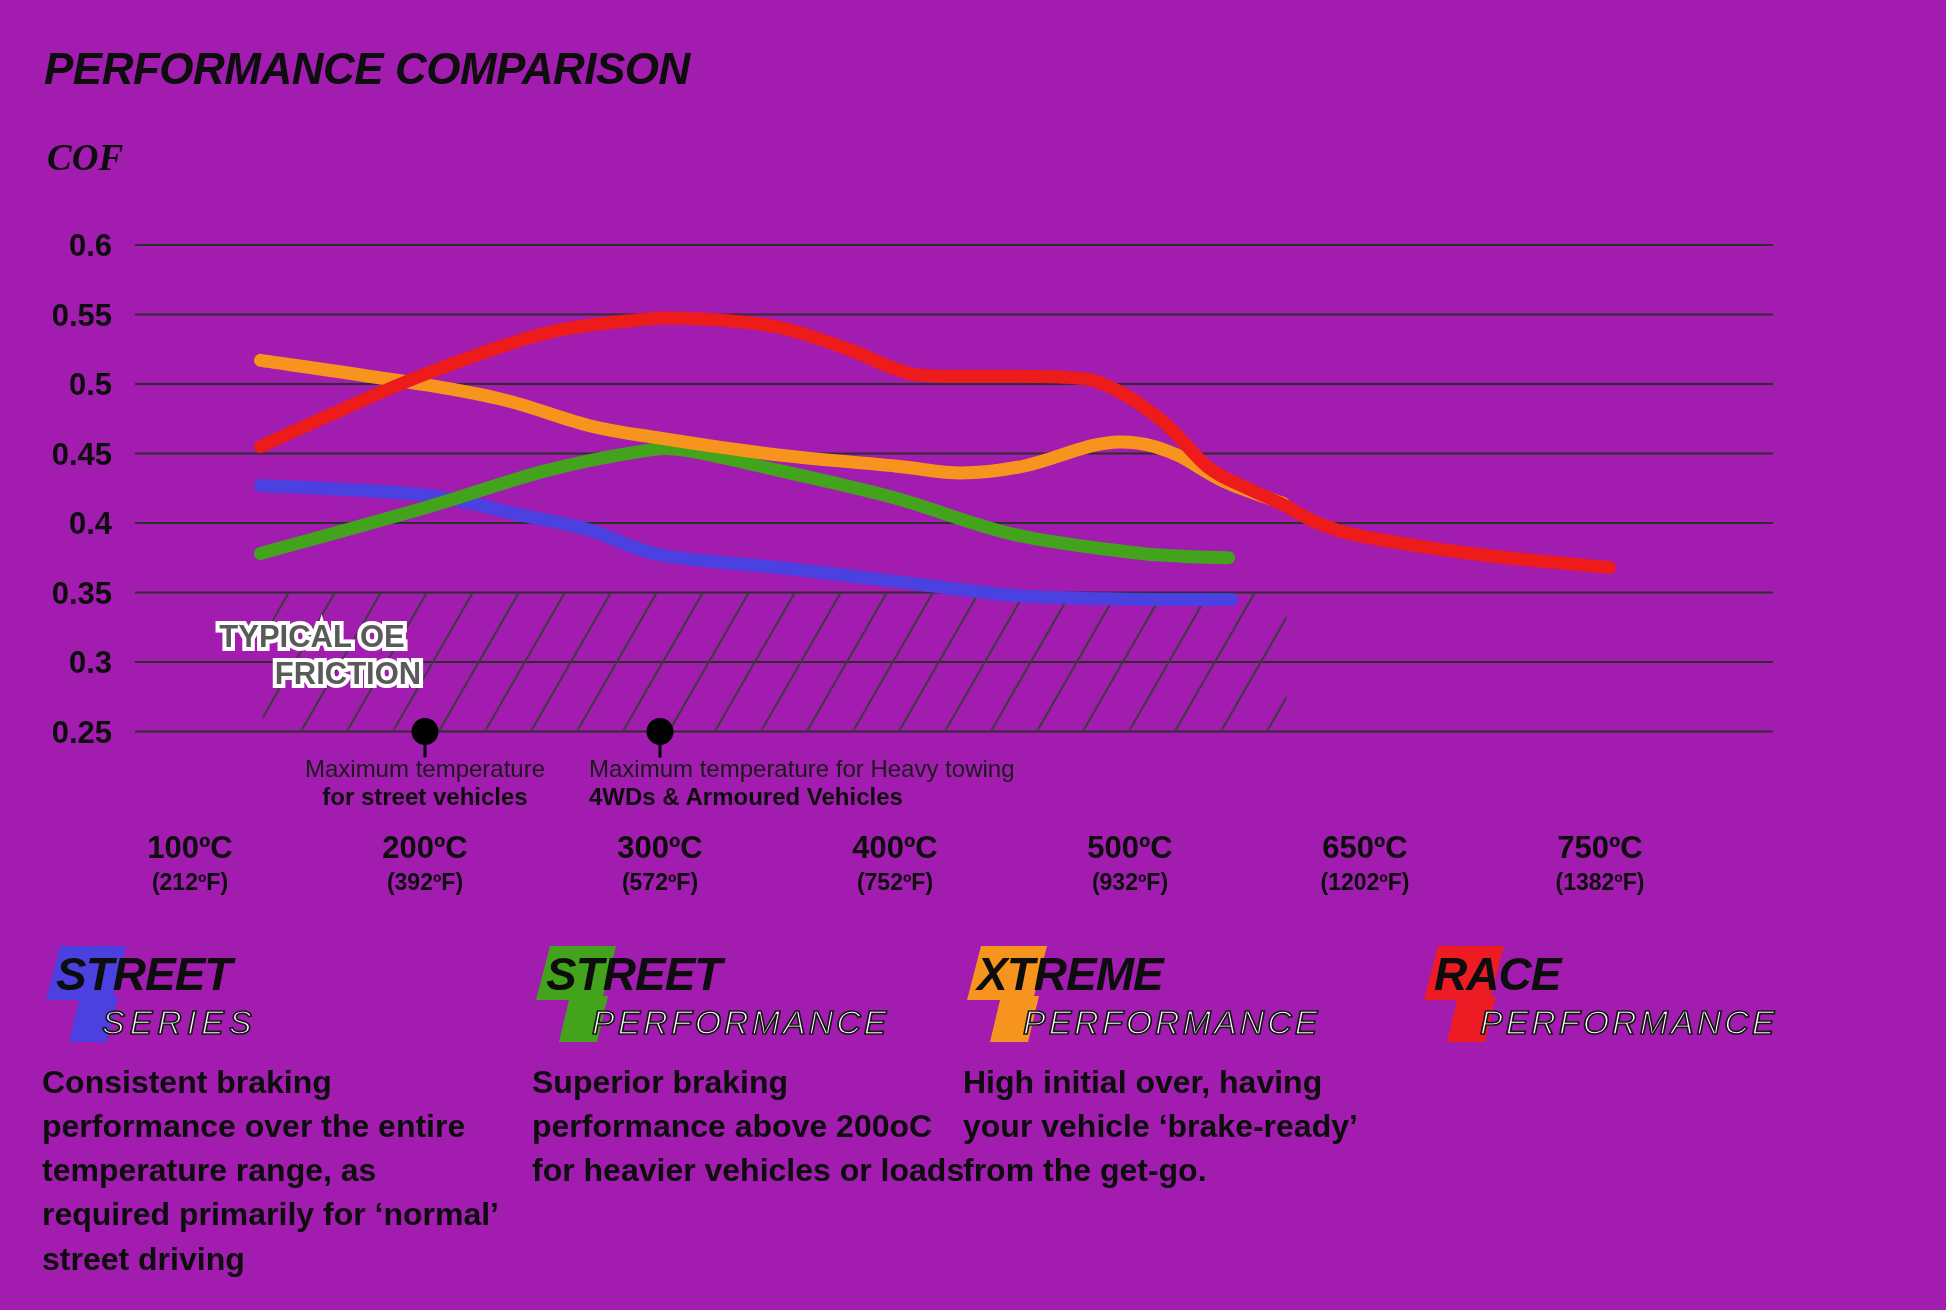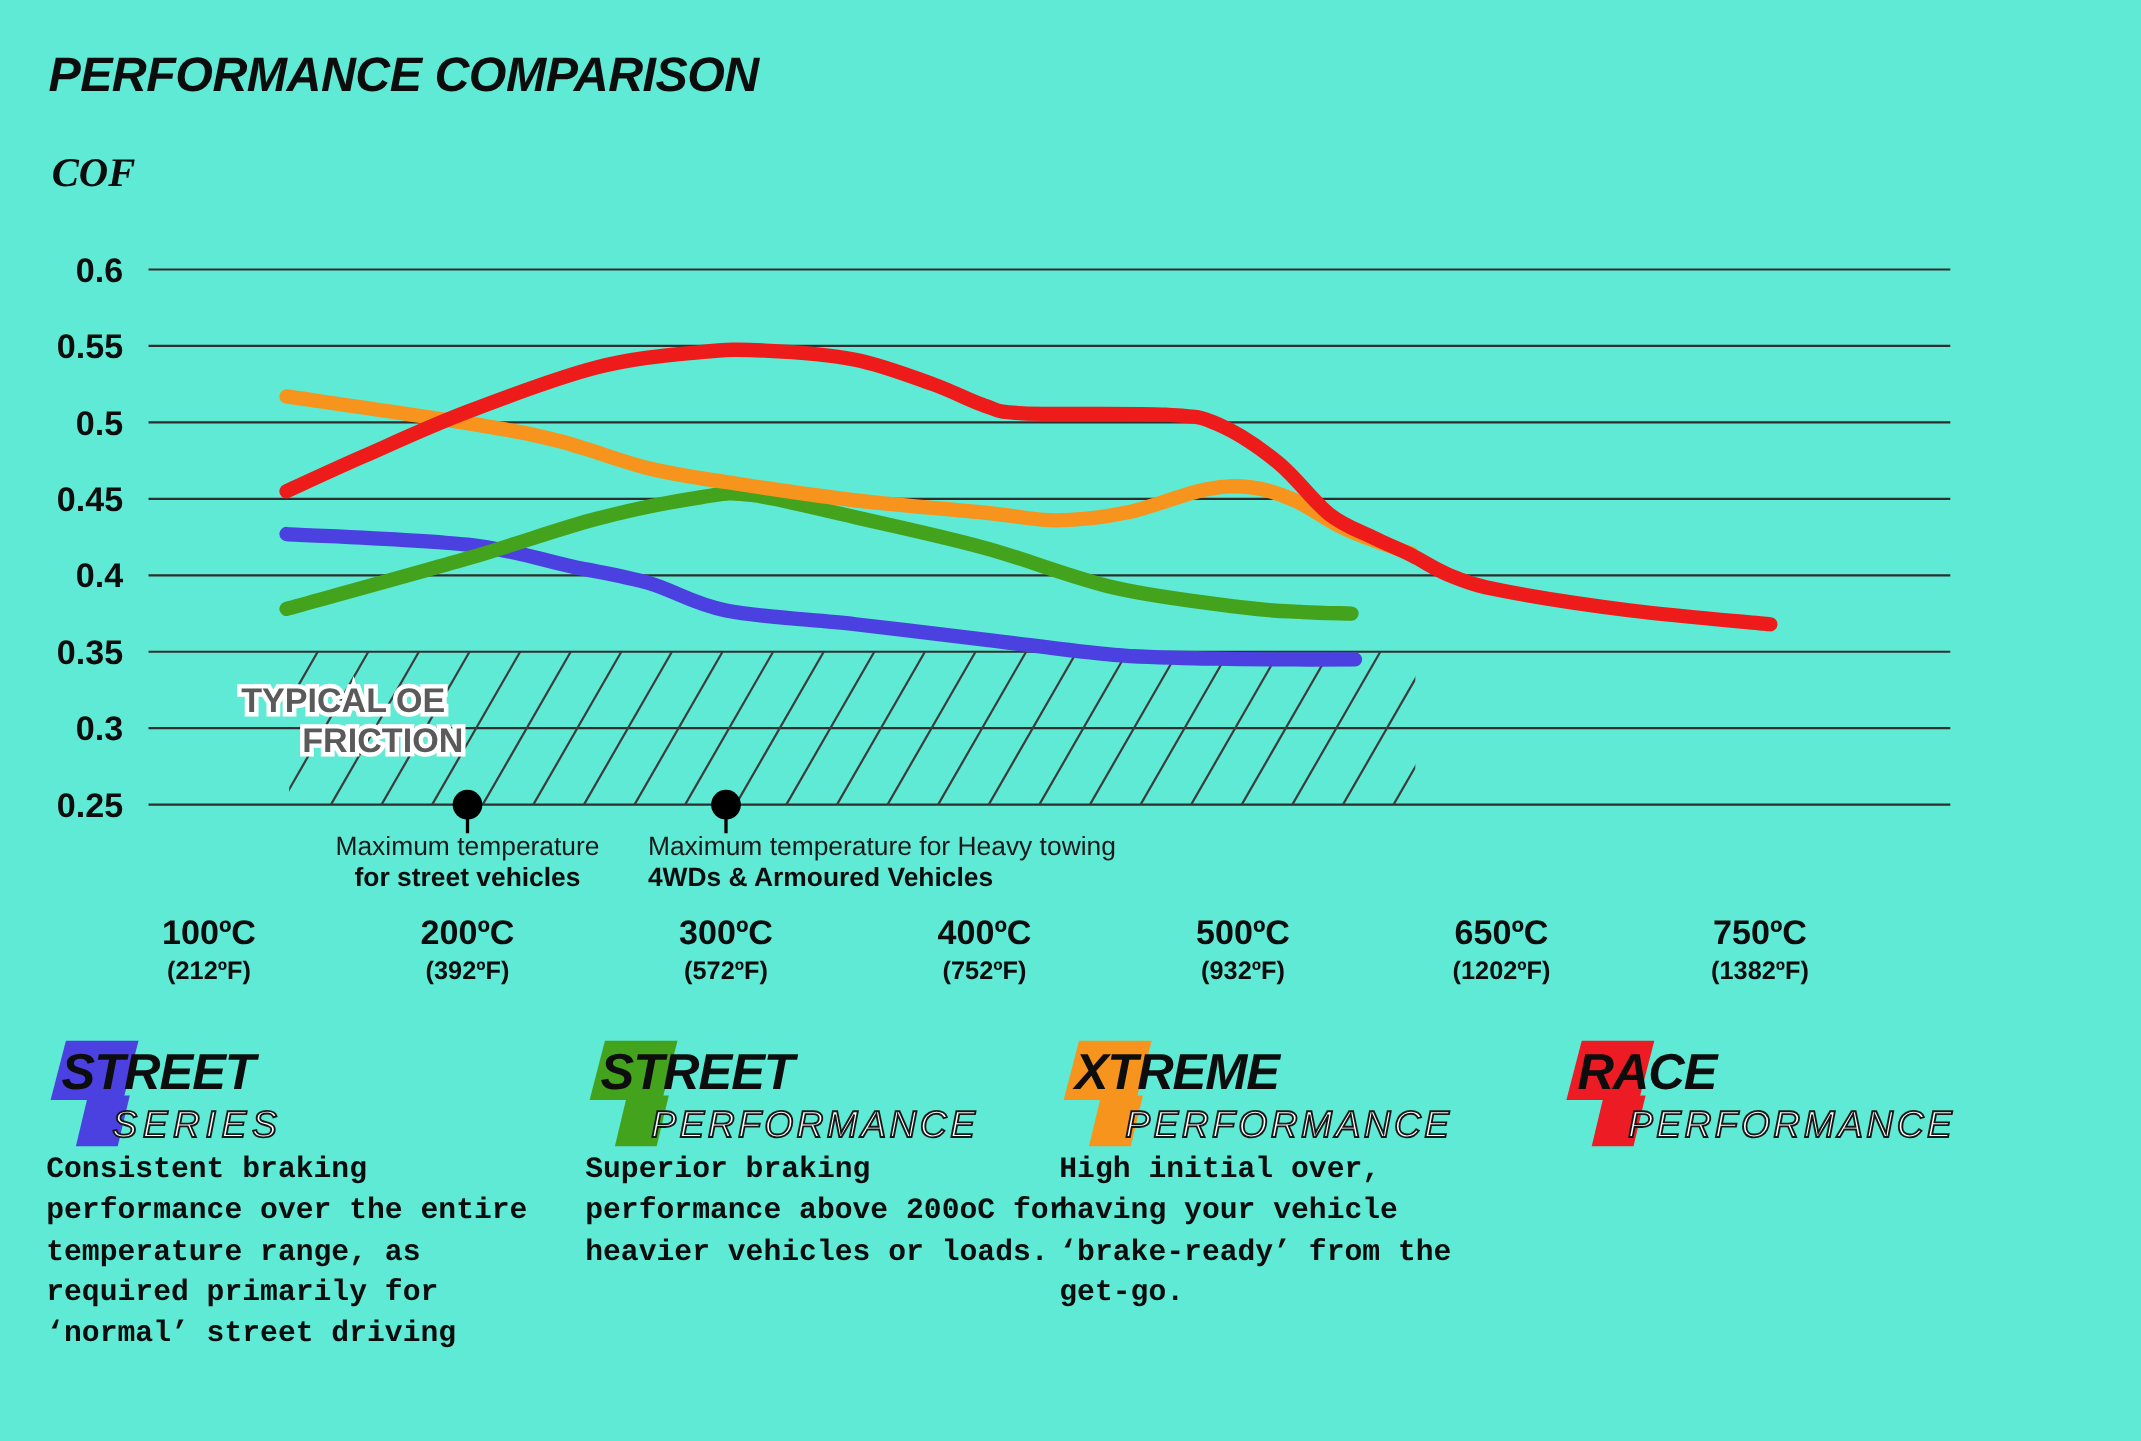--- a/index.html
+++ b/index.html
@@ -1,25 +1,25 @@
 <!DOCTYPE html>
 <html><head>
 <meta charset="utf-8">
 <style>
   html,body{margin:0;padding:0;background:#ffffff;}
-  .page{position:relative;width:1946px;height:1310px;background:#5eead4;overflow:hidden;
+  .page{position:relative;width:1946px;height:1310px;background:#a21caf;overflow:hidden;
         font-family:"Liberation Sans",sans-serif;color:#0d0d0d;}
   .title{position:absolute;left:44px;top:44px;font-size:44px;font-weight:bold;font-style:italic;
          letter-spacing:-0.5px;color:#0d0d0d;}
   .cof{position:absolute;left:47px;top:136px;font-size:37px;font-weight:bold;font-style:italic;color:#0d0d0d;font-family:Liberation Serif, serif;}
   #chart{position:absolute;left:0;top:0;}
   .legend{position:absolute;left:0;top:946px;width:1842px;height:360px;}
   .col{position:absolute;top:0;}
   .logo-svg{display:block;}
-  .desc{font-size:27px;font-weight:bold;line-height:1.38;color:#0d0d0d;font-family:Liberation Mono, monospace;}
+  .desc{margin-top:14px;font-size:32px;font-weight:bold;line-height:1.38;color:#0d0d0d;}
 </style>
 </head>
 <body>
 
 <div class="page">
   <div class="title">PERFORMANCE COMPARISON</div>
   <div class="cof">COF</div>
   <svg id="chart" width="1946" height="940" viewBox="0 0 1946 940">
       <line x1="135" y1="245" x2="1773" y2="245" stroke="#2e2e2e" stroke-width="2"></line>
       <text x="112" y="256" text-anchor="end" font-size="31" font-weight="bold" fill="#0d0d0d">0.6</text>

